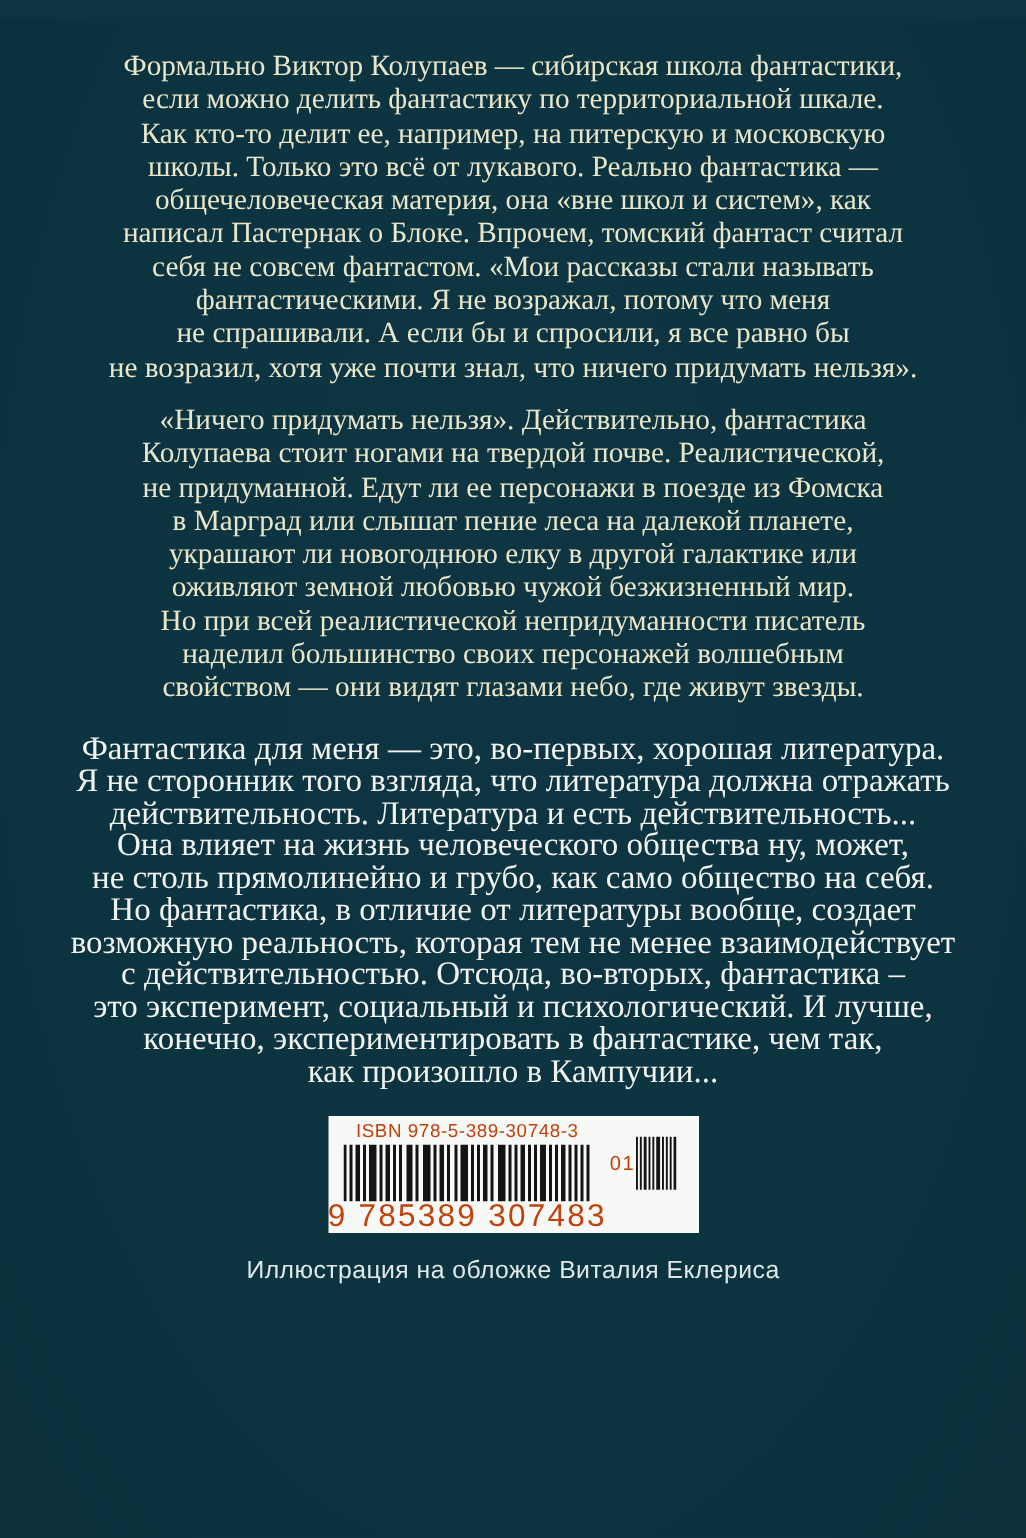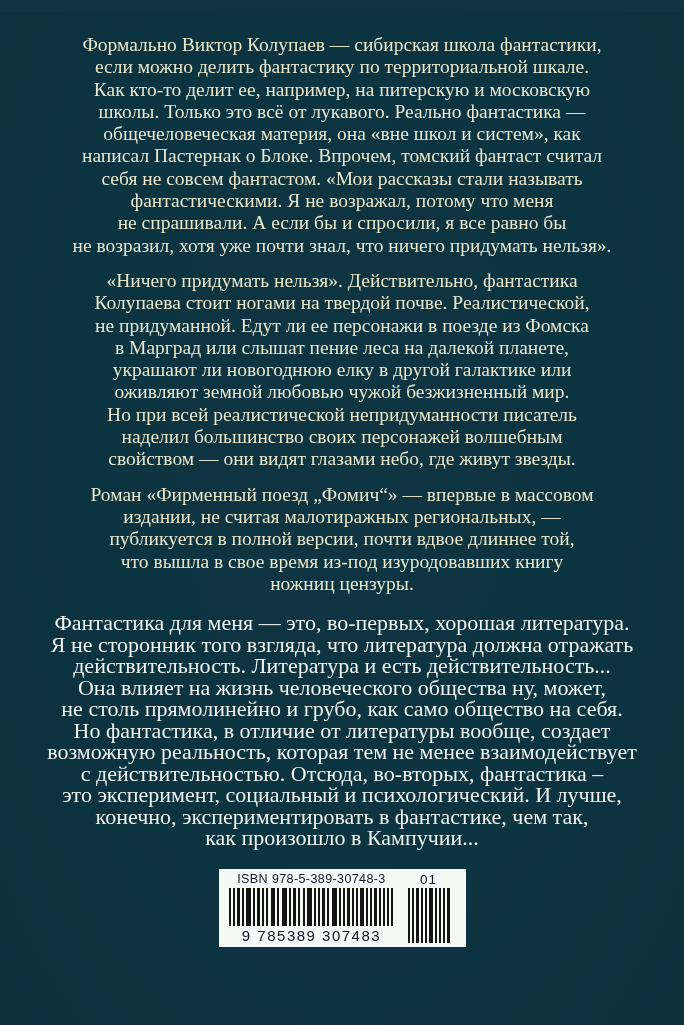--- a/index.html
+++ b/index.html
@@ -50,38 +50,38 @@
     margin-top: 20px;
     width: 247px;
     height: 78px;
     background: #f7f9f6;
     box-sizing: border-box;
     padding: 3px 8px 4px 10px;
     display: flex;
     align-items: flex-start;
     gap: 12px;
     font-family: "Liberation Sans", sans-serif;
-    color: #0f172a;
+    color: #c2410c;
   }
   .bc-main { width: 166px; display: flex; flex-direction: column; align-items: center; }
   .bc-isbn {
     font-size: 12.5px;
     letter-spacing: 0.4px;
     white-space: nowrap;
     line-height: 15px;
   }
   .bc-bars { display: block; margin-top: 1px; }
   .bc-digits {
-    font-size: 15px;
+    font-size: 21px;
     letter-spacing: 1.5px;
     line-height: 18px;
     margin-top: 1px;
     white-space: nowrap;
   }
-  .bc-addon { width: 44px; display: flex; flex-direction: column; align-items: center; }
+  .bc-addon { width: 44px; display: flex; flex-direction: row; align-items: center; }
   .bc-addon-num {
     font-size: 13.5px;
     line-height: 15px;
     letter-spacing: 1px;
   }
   .bc-addon-bars { display: block; margin-top: 1px; }
   .credit {
     margin-top: 16px;
     font-family: "Liberation Sans", sans-serif;
     font-size: 16.5px;
@@ -106,25 +106,20 @@
 не возразил, хотя уже почти знал, что ничего придумать нельзя».</p>
     <p class="para">«Ничего придумать нельзя». Действительно, фантастика
 Колупаева стоит ногами на твердой почве. Реалистической,
 не придуманной. Едут ли ее персонажи в поезде из Фомска
 в Марград или слышат пение леса на далекой планете,
 украшают ли новогоднюю елку в другой галактике или
 оживляют земной любовью чужой безжизненный мир.
 Но при всей реалистической непридуманности писатель
 наделил большинство своих персонажей волшебным
 свойством — они видят глазами небо, где живут звезды.</p>
-    <p class="para">Роман «Фирменный поезд „Фомич“» — впервые в массовом
-издании, не считая малотиражных региональных, —
-публикуется в полной версии, почти вдвое длиннее той,
-что вышла в свое время из-под изуродовавших книгу
-ножниц цензуры.</p>
     <p class="quote">Фантастика для меня — это, во-первых, хорошая литература.
 Я не сторонник того взгляда, что литература должна отражать
 действительность. Литература и есть действительность...
 Она влияет на жизнь человеческого общества ну, может,
 не столь прямолинейно и грубо, как само общество на себя.
 Но фантастика, в отличие от литературы вообще, создает
 возможную реальность, которая тем не менее взаимодействует
 с действительностью. Отсюда, во-вторых, фантастика –
 это эксперимент, социальный и психологический. И лучше,
 конечно, экспериментировать в фантастике, чем так,
@@ -187,13 +182,14 @@
             <rect x="21" y="0" width="4" height="55"></rect>
           <rect x="27" y="0" width="2" height="55"></rect>
             <rect x="31" y="0" width="2" height="55"></rect>
           <rect x="35" y="0" width="2" height="55"></rect>
             <rect x="39" y="0" width="3" height="55"></rect>
         </g>
       </svg>
     </div>
   </div>
 
+  <div class="credit">Иллюстрация на обложке Виталия Еклериса</div>
 </div>
 
 </body></html>

